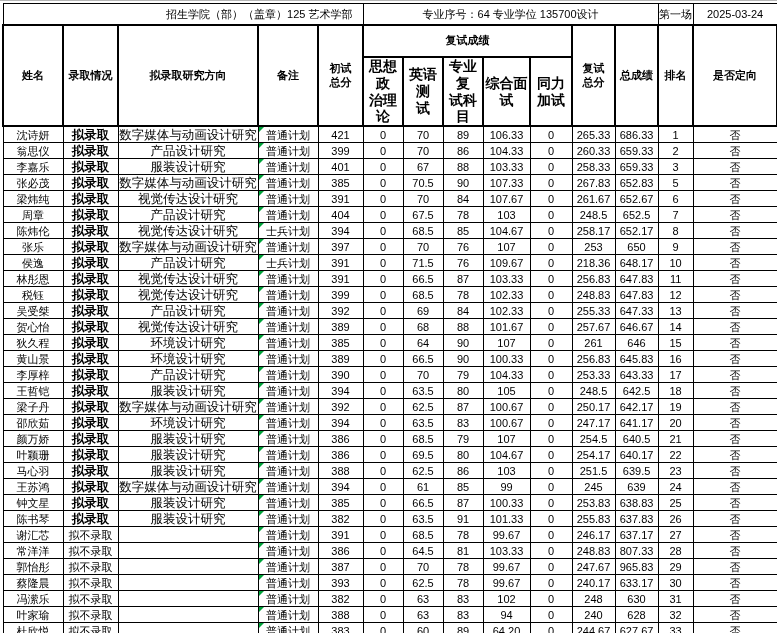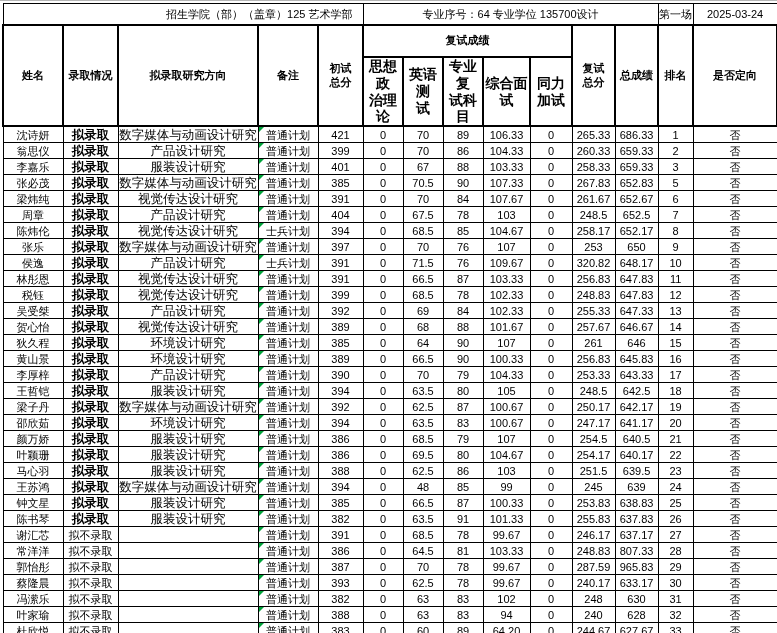--- a/index.html
+++ b/index.html
@@ -208,21 +208,21 @@
           <td class="col-name">侯逸</td>
           <td class="col-status status-bold">拟录取</td>
           <td class="col-direction">产品设计研究</td>
           <td class="col-remark">士兵计划<span class="flag-tri"></span></td>
           <td class="col-init-total">391</td>
           <td class="col-politics">0</td>
           <td class="col-english">71.5</td>
           <td class="col-major-subject">76</td>
           <td class="col-interview">109.67</td>
           <td class="col-tongli">0</td>
-          <td class="col-retest-total">320.82</td>
+          <td class="col-retest-total">218.36</td>
           <td class="col-total">648.17</td>
           <td class="col-rank">10</td>
           <td class="col-directed">否</td>
         </tr>
         <tr>
           <td class="col-name">林彤恩</td>
           <td class="col-status status-bold">拟录取</td>
           <td class="col-direction">视觉传达设计研究</td>
           <td class="col-remark">普通计划<span class="flag-tri"></span></td>
           <td class="col-init-total">391</td>
@@ -428,21 +428,21 @@
           <td class="col-rank">23</td>
           <td class="col-directed">否</td>
         </tr>
         <tr>
           <td class="col-name">王苏鸿</td>
           <td class="col-status status-bold">拟录取</td>
           <td class="col-direction">数字媒体与动画设计研究</td>
           <td class="col-remark">普通计划<span class="flag-tri"></span></td>
           <td class="col-init-total">394</td>
           <td class="col-politics">0</td>
-          <td class="col-english">48</td>
+          <td class="col-english">61</td>
           <td class="col-major-subject">85</td>
           <td class="col-interview">99</td>
           <td class="col-tongli">0</td>
           <td class="col-retest-total">245</td>
           <td class="col-total">639</td>
           <td class="col-rank">24</td>
           <td class="col-directed">否</td>
         </tr>
         <tr>
           <td class="col-name">钟文星</td>
@@ -512,21 +512,21 @@
           <td class="col-name">郭怡彤</td>
           <td class="col-status">拟不录取</td>
           <td class="col-direction"></td>
           <td class="col-remark">普通计划<span class="flag-tri"></span></td>
           <td class="col-init-total">387</td>
           <td class="col-politics">0</td>
           <td class="col-english">70</td>
           <td class="col-major-subject">78</td>
           <td class="col-interview">99.67</td>
           <td class="col-tongli">0</td>
-          <td class="col-retest-total">287.59</td>
+          <td class="col-retest-total">247.67</td>
           <td class="col-total">965.83</td>
           <td class="col-rank">29</td>
           <td class="col-directed">否</td>
         </tr>
         <tr>
           <td class="col-name">蔡隆晨</td>
           <td class="col-status">拟不录取</td>
           <td class="col-direction"></td>
           <td class="col-remark">普通计划<span class="flag-tri"></span></td>
           <td class="col-init-total">393</td>

